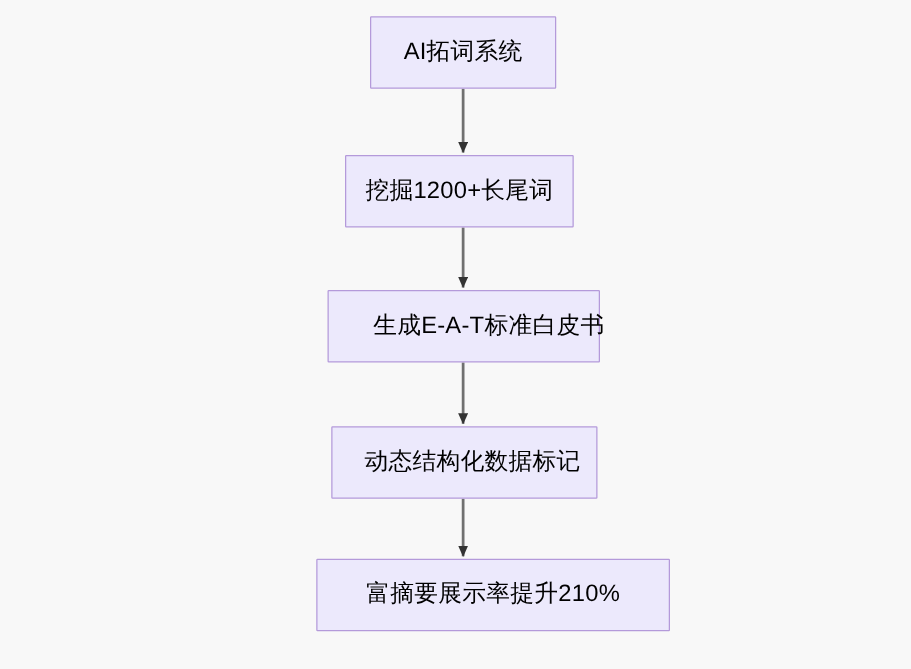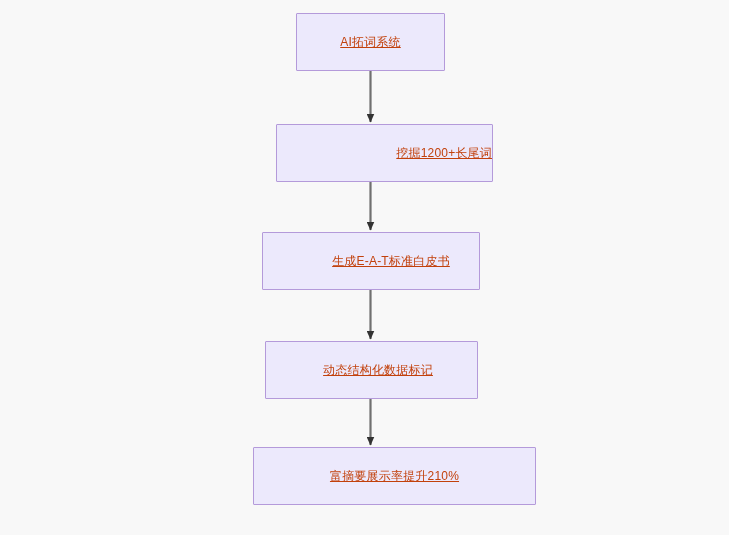--- a/index.html
+++ b/index.html
@@ -36,32 +36,31 @@
     position: absolute;
     box-sizing: border-box;
     background: #ece9fc;
     border: 1.6px solid #b49ada;
     display: flex;
     align-items: center;
     justify-content: center;
     border-radius: 1px;
   }
   .flow-node .node-label {
-    color: #c2410c;
-    font-size: 12px;
+    color: #000000;
+    font-size: 19px;
     line-height: 1.2;
     letter-spacing: 0.2px;
     white-space: nowrap;
     text-align: center;
-    text-decoration: underline;
   }
 
   
   #node-0 { left: 296px; top: 13px;  width: 149px; height: 58px; }
-  #node-1 { left: 276px; top: 124px; width: 217px; height: 58px; justify-content: flex-end; }
+  #node-1 { left: 276px; top: 124px; width: 183px; height: 58px; }
   #node-2 { left: 262px; top: 232px; width: 218px; height: 58px; padding-left: 40px; }
   #node-3 { left: 265px; top: 341px; width: 213px; height: 58px; padding-left: 13px; }
   #node-4 { left: 253px; top: 447px; width: 283px; height: 58px; }
 </style>
 </head>
 <body>
 
 <div id="flowchart-canvas">
 
   <svg id="connector-layer" viewBox="0 0 729 535" width="729" height="535" xmlns="http://www.w3.org/2000/svg">

